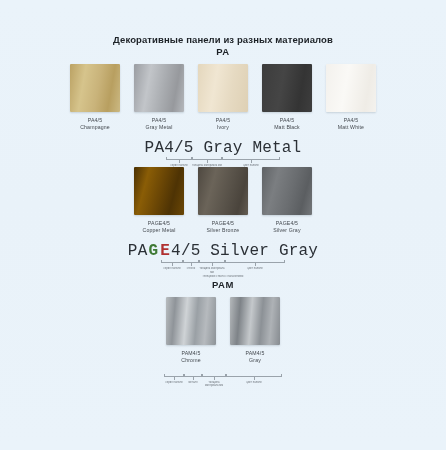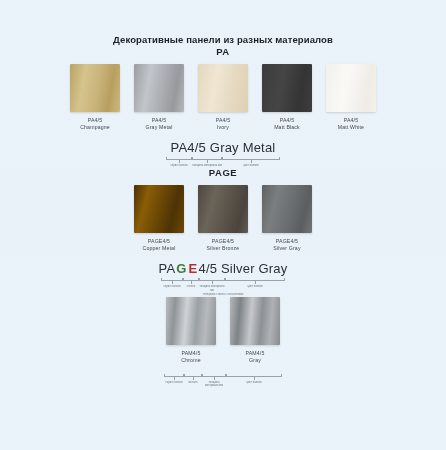--- a/index.html
+++ b/index.html
@@ -74,25 +74,26 @@
   .swatch-label .name {
     display: block;
   }
   .formula {
     margin-top: 9px;
     display: flex;
     flex-direction: column;
     align-items: center;
   }
   .formula-text {
-    font-size: 13px;
+    font-size: 16px;
     line-height: 16px;
     color: #2b3036;
     letter-spacing: 0.2px;
     white-space: nowrap;
+    font-family: Liberation Mono, monospace;
   }
   .formula-text .seg {
     display: inline;
   }
   .brackets {
     display: flex;
     justify-content: center;
     margin-top: 1px;
   }
   .bracket-group {
@@ -185,21 +186,20 @@
             </div>
             <div class="bracket-group">
               <div class="bracket" style="width: 58px;"></div>
               <div class="stem"></div>
               <div class="annot" style="max-width: 58px;">цвет панели</div>
             </div>
           </div>
         </div>
       </div>
       <div class="section">
-        <div class="section-title">PAGE</div>
         <div class="swatch-row">
           <div class="swatch-cell">
             <div class="swatch" style="background: linear-gradient(105deg, rgb(74, 48, 3) 0%, rgb(138, 93, 6) 25%, rgb(109, 72, 5) 50%, rgb(78, 51, 4) 75%, rgb(107, 71, 5) 100%);"></div>
             <div class="swatch-label">
               <span class="code">PAGE4/5</span>
               <span class="name">Copper Metal</span>
             </div>
           </div>
           <div class="swatch-cell">
             <div class="swatch" style="background: linear-gradient(105deg, rgb(78, 72, 64) 0%, rgb(107, 100, 89) 30%, rgb(88, 82, 73) 60%, rgb(74, 68, 60) 82%, rgb(99, 92, 82) 100%);"></div>
@@ -237,20 +237,21 @@
             <div class="bracket-group">
               <div class="bracket" style="width: 60px;"></div>
               <div class="stem"></div>
               <div class="annot" style="max-width: 60px;">цвет панели</div>
             </div>
           </div>
           <div class="annot" style="max-width: 70px; margin-top: 1px;">глянцевое стекло с напылением</div>
         </div>
       </div>
       <div class="section">
+        <div class="section-title">PAM</div>
         <div class="swatch-row">
           <div class="swatch-cell">
             <div class="swatch" style="background: linear-gradient(95deg, rgb(185, 189, 192) 0%, rgb(143, 148, 153) 18%, rgb(207, 211, 214) 40%, rgb(154, 160, 165) 60%, rgb(182, 186, 190) 78%, rgb(141, 147, 152) 100%);"></div>
             <div class="swatch-label">
               <span class="code">PAM4/5</span>
               <span class="name">Chrome</span>
             </div>
           </div>
           <div class="swatch-cell">
             <div class="swatch" style="background: linear-gradient(95deg, rgb(180, 184, 187) 0%, rgb(126, 131, 136) 20%, rgb(196, 200, 203) 42%, rgb(140, 145, 150) 62%, rgb(174, 178, 182) 80%, rgb(135, 140, 145) 100%);"></div>

